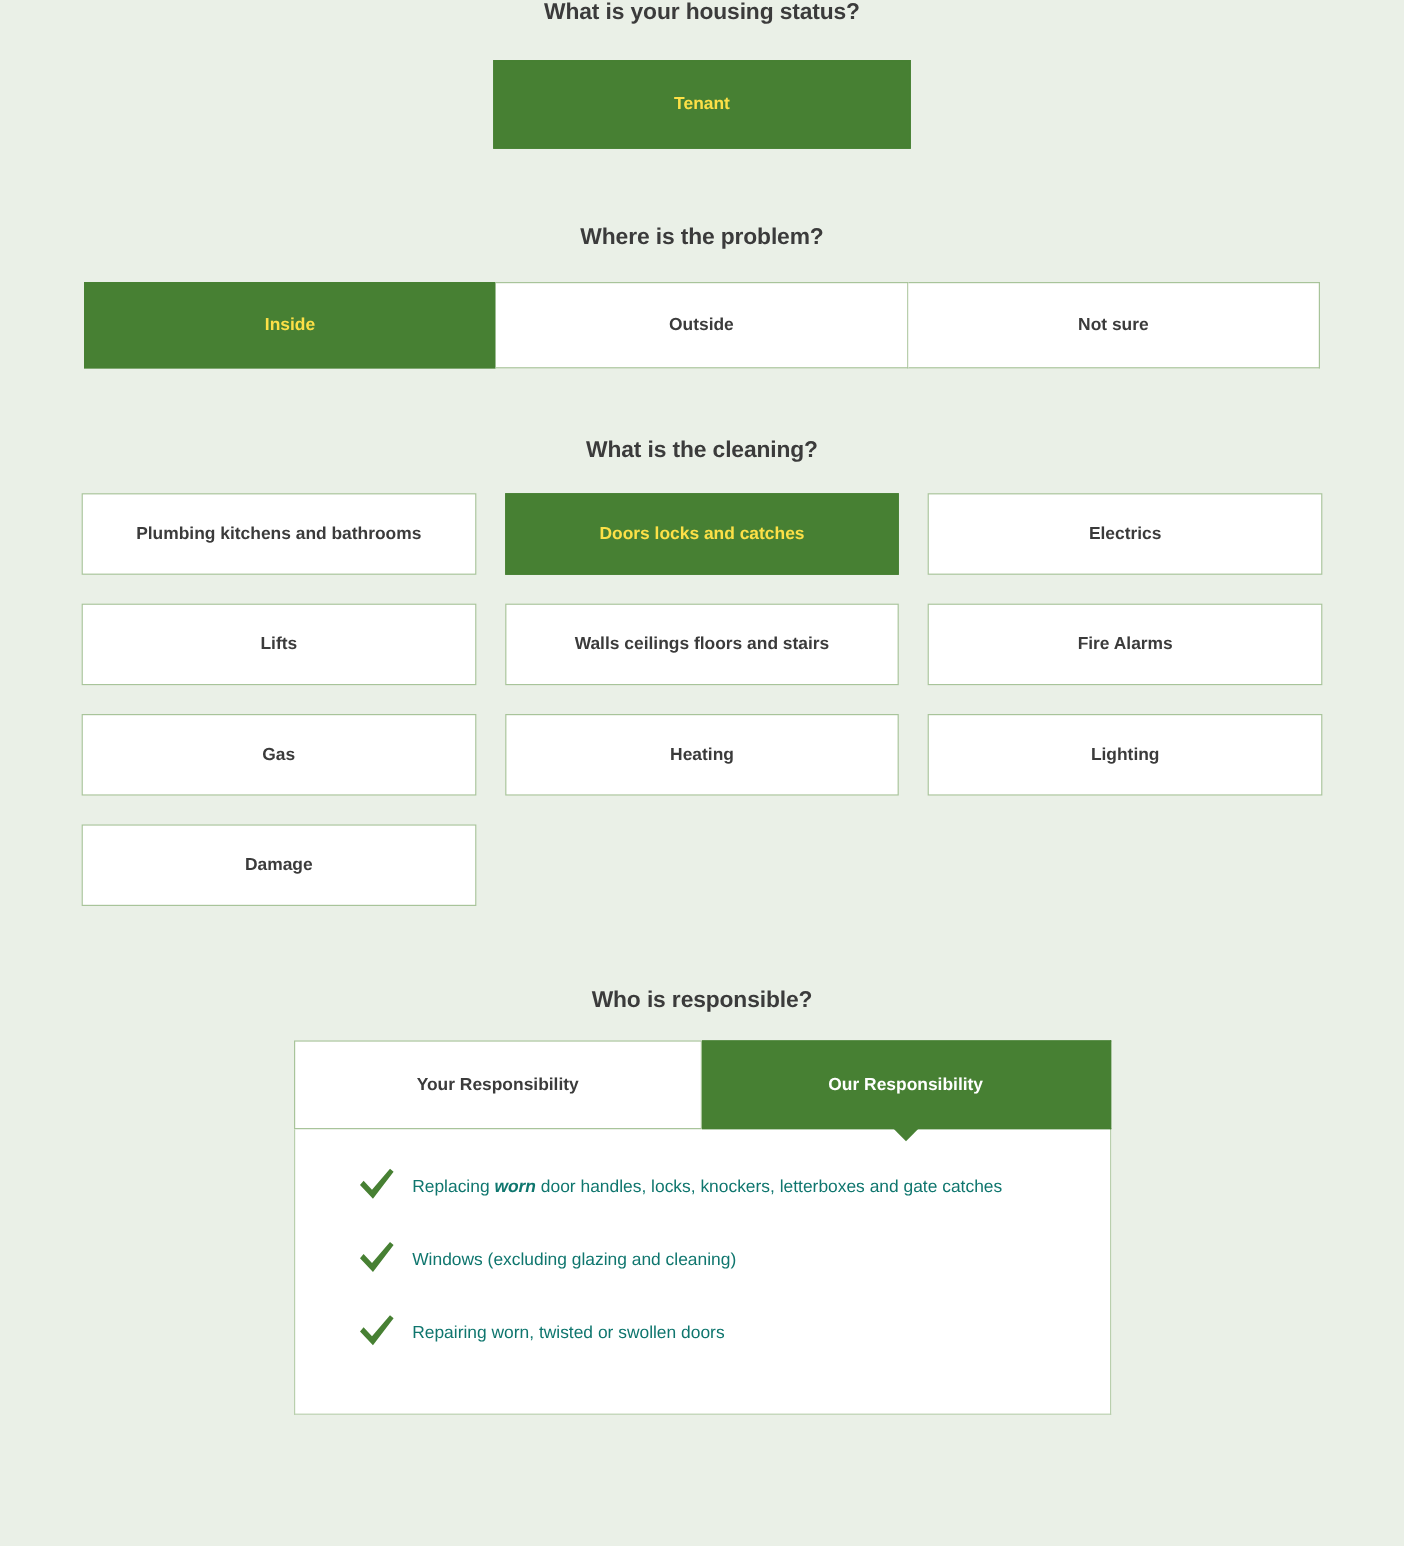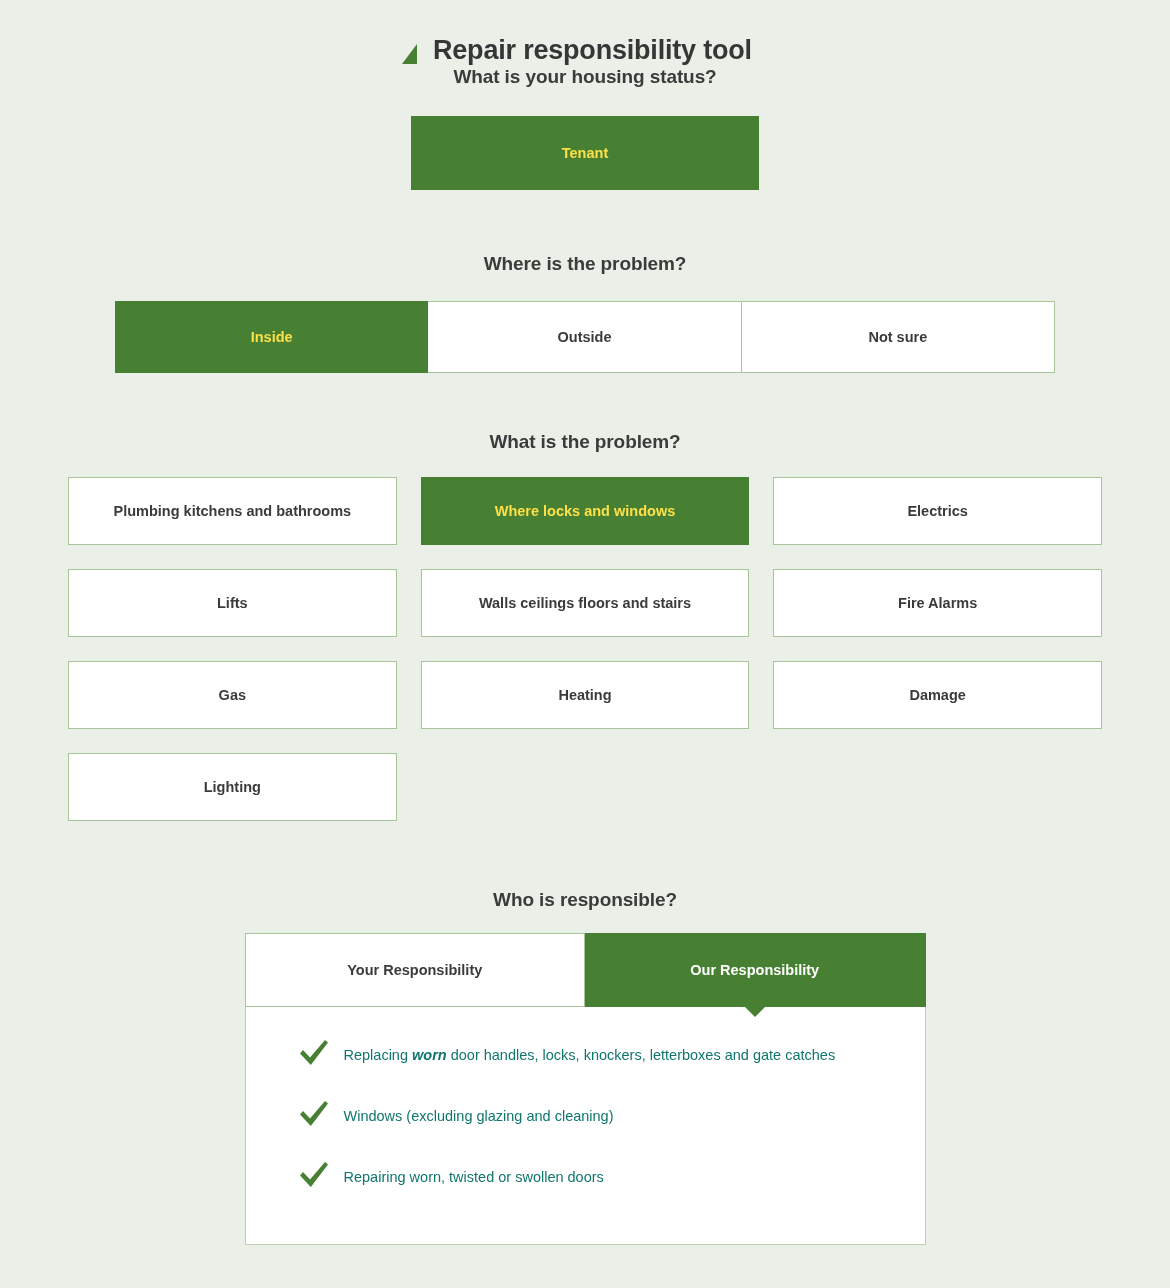--- a/index.html
+++ b/index.html
@@ -94,21 +94,21 @@
   }
   .status-btn{
     width:348px;
     height:74px;
   }
 
   
   .h-where{margin-top:63px;}
   .where-grid{
     margin:26px auto 0 auto;
-    width:940px;
+    width:1030px;
     display:grid;
     grid-template-columns:repeat(3,1fr);
     gap:0;
   }
   .where-grid .opt{height:72px;}
   .where-grid .opt + .opt{border-left:none;text-align:center;}
 
   
   .h-what{margin-top:58px;}
   .what-grid{
@@ -192,49 +192,45 @@
     line-height:1.35;
     padding-top:3px;
   }
   .check-text b{font-weight:bold;font-style:italic;}
 </style>
 </head>
 <body>
 
 <div class="page">
 
-  <div class="title-row">
-    <span class="title-tri"></span>
-    <span class="title-text">Repair responsibility tool</span>
-  </div>
 
   <div class="q-heading">What is your housing status?</div>
   <div class="status-wrap">
     <div class="opt selected status-btn">Tenant</div>
   </div>
 
   <div class="q-heading h-where">Where is the problem?</div>
   <div class="where-grid">
     <div class="opt selected">Inside</div>
     <div class="opt">Outside</div>
     <div class="opt">Not sure</div>
   </div>
 
-  <div class="q-heading h-what">What is the problem?</div>
+  <div class="q-heading h-what">What is the cleaning?</div>
   <div class="what-grid">
     <div class="opt">Plumbing kitchens and bathrooms</div>
-    <div class="opt selected">Where locks and windows</div>
+    <div class="opt selected">Doors locks and catches</div>
     <div class="opt">Electrics</div>
     <div class="opt">Lifts</div>
     <div class="opt">Walls ceilings floors and stairs</div>
     <div class="opt">Fire Alarms</div>
     <div class="opt">Gas</div>
     <div class="opt">Heating</div>
+    <div class="opt">Lighting</div>
     <div class="opt">Damage</div>
-    <div class="opt">Lighting</div>
   </div>
 
   <div class="q-heading h-who">Who is responsible?</div>
   <div class="resp-block">
     <div class="tabs">
       <div class="tab">
         <span>Your Responsibility</span>
       </div>
       <div class="tab active">
         <span>Our Responsibility</span>

